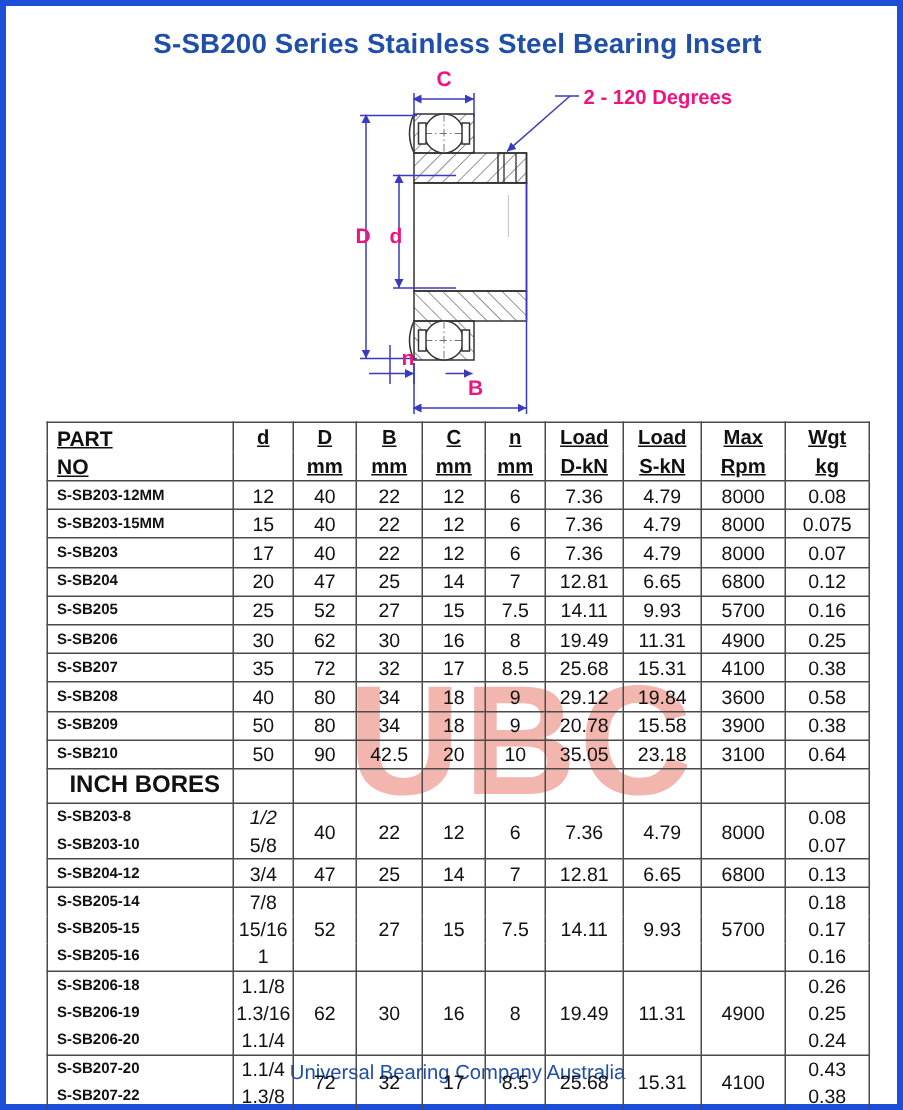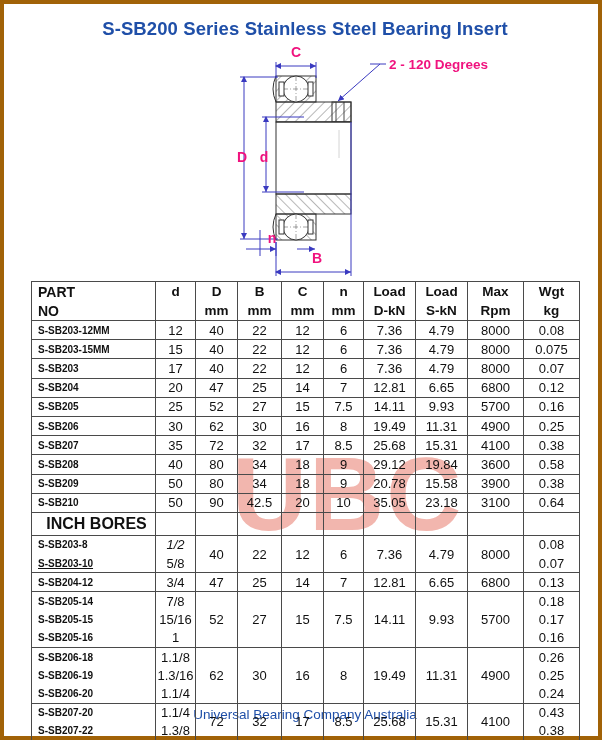--- a/index.html
+++ b/index.html
@@ -6,21 +6,21 @@
   body{
     width:602px;height:740px;
     background:#ffffff;
     font-family:"Liberation Sans", sans-serif;
     overflow:hidden;
   }
   #page{
     position:relative;
     width:602px;height:740px;
     box-sizing:border-box;
-    border:4px solid #a16207;
+    border:4px solid #1d4ed8;
     background:#ffffff;
   }
 
   
   .title{
     position:absolute;left:0;top:14px;width:602px;
     text-align:center;
     font-size:18.5px;font-weight:bold;
     color:#1F4FA8;
     letter-spacing:.1px;
@@ -70,20 +70,21 @@
     vertical-align:middle;
     height:18.2px;
     background:transparent;
     overflow:hidden;
     white-space:nowrap;
   }
   thead th{
     font-weight:bold;
     font-size:13.5px;
     height:19px;
+    text-decoration:underline;
   }
   th.hpart,td.cpart{
     text-align:left;
     padding-left:6px;
     font-weight:bold;
   }
   th.hpart{font-size:14px;}
   td.cpart{font-size:10px;}
   td.num{font-weight:normal;font-size:13px;}
   .sect{
@@ -397,21 +398,21 @@
             <td class="num" rowspan="2">40</td>
             <td class="num" rowspan="2">22</td>
             <td class="num" rowspan="2">12</td>
             <td class="num" rowspan="2">6</td>
             <td class="num" rowspan="2">7.36</td>
             <td class="num" rowspan="2">4.79</td>
             <td class="num" rowspan="2">8000</td>
             <td class="num" style="border-bottom: none;">0.08</td>
           </tr>
           <tr>
-            <td class="cpart" style="border-top: none; text-decoration: underline;">S-SB203-10</td>
+            <td class="cpart" style="border-top: none;">S-SB203-10</td>
             <td class="num" style="border-top: none;">5/8</td>
             <td class="num" style="border-top: none;">0.07</td>
           </tr>
           <tr>
             <td class="cpart">S-SB204-12</td>
             <td class="num">3/4</td>
             <td class="num">47</td>
             <td class="num">25</td>
             <td class="num">14</td>
             <td class="num">7</td>

